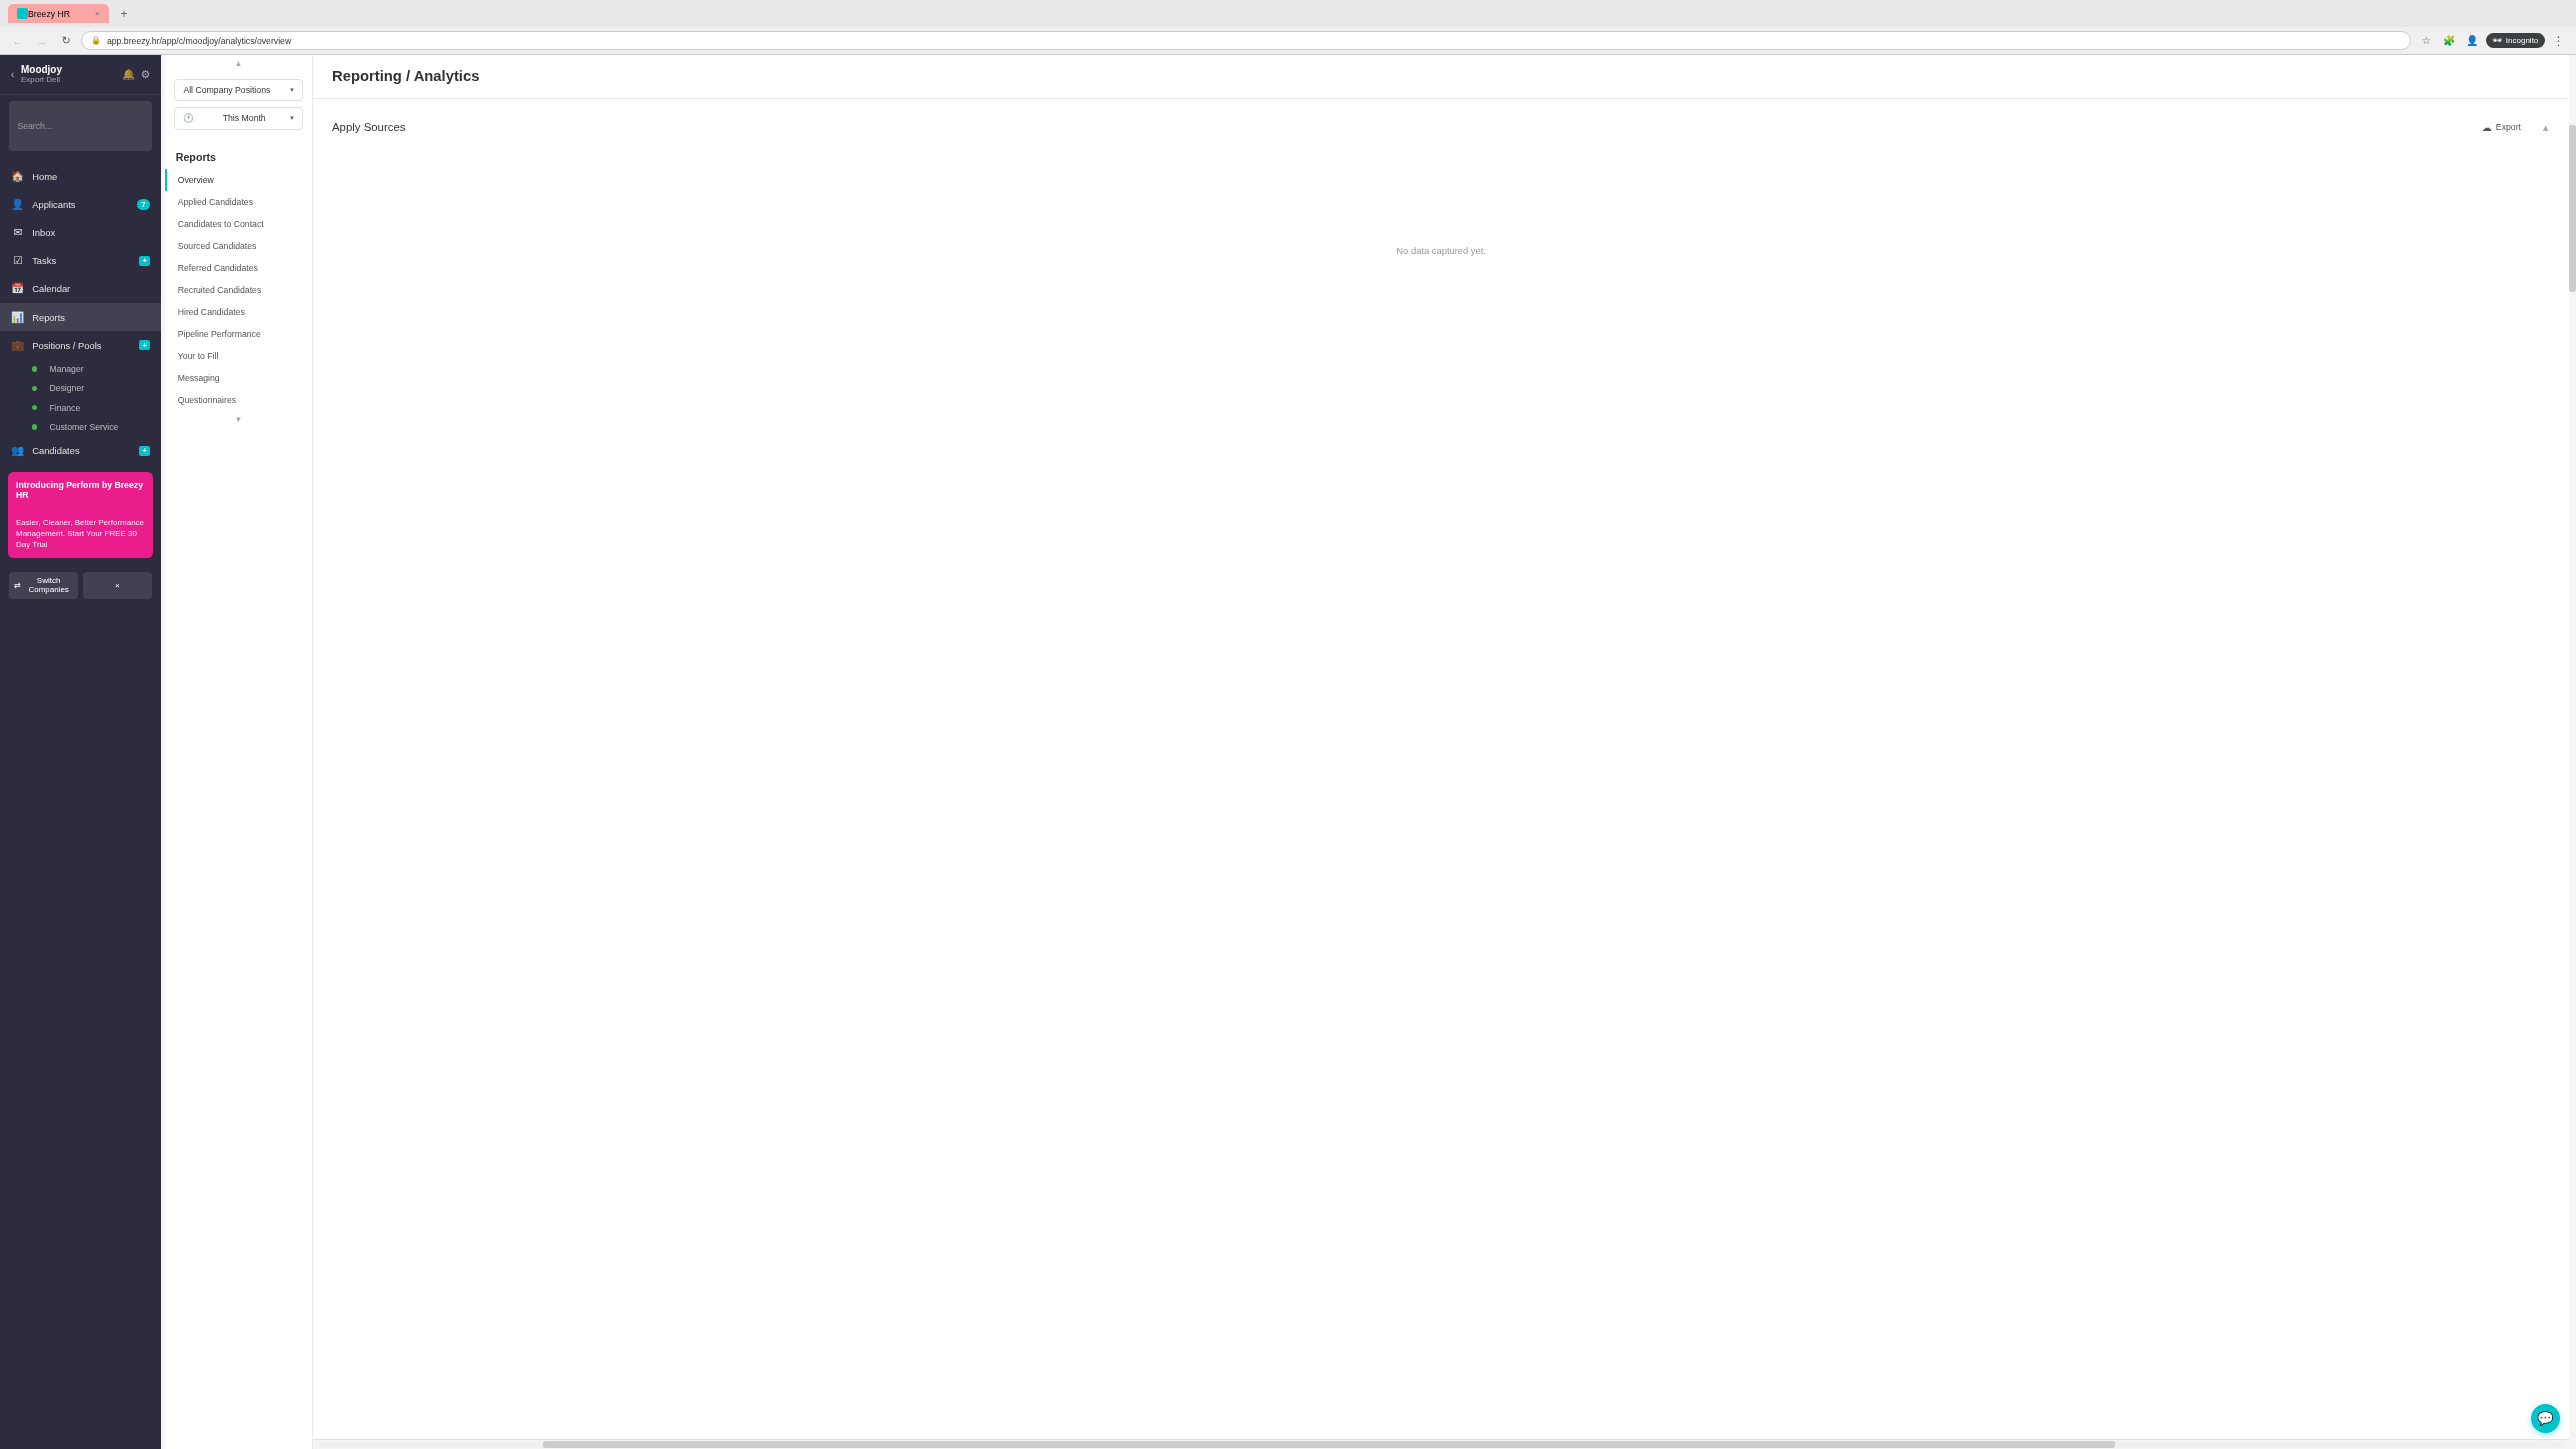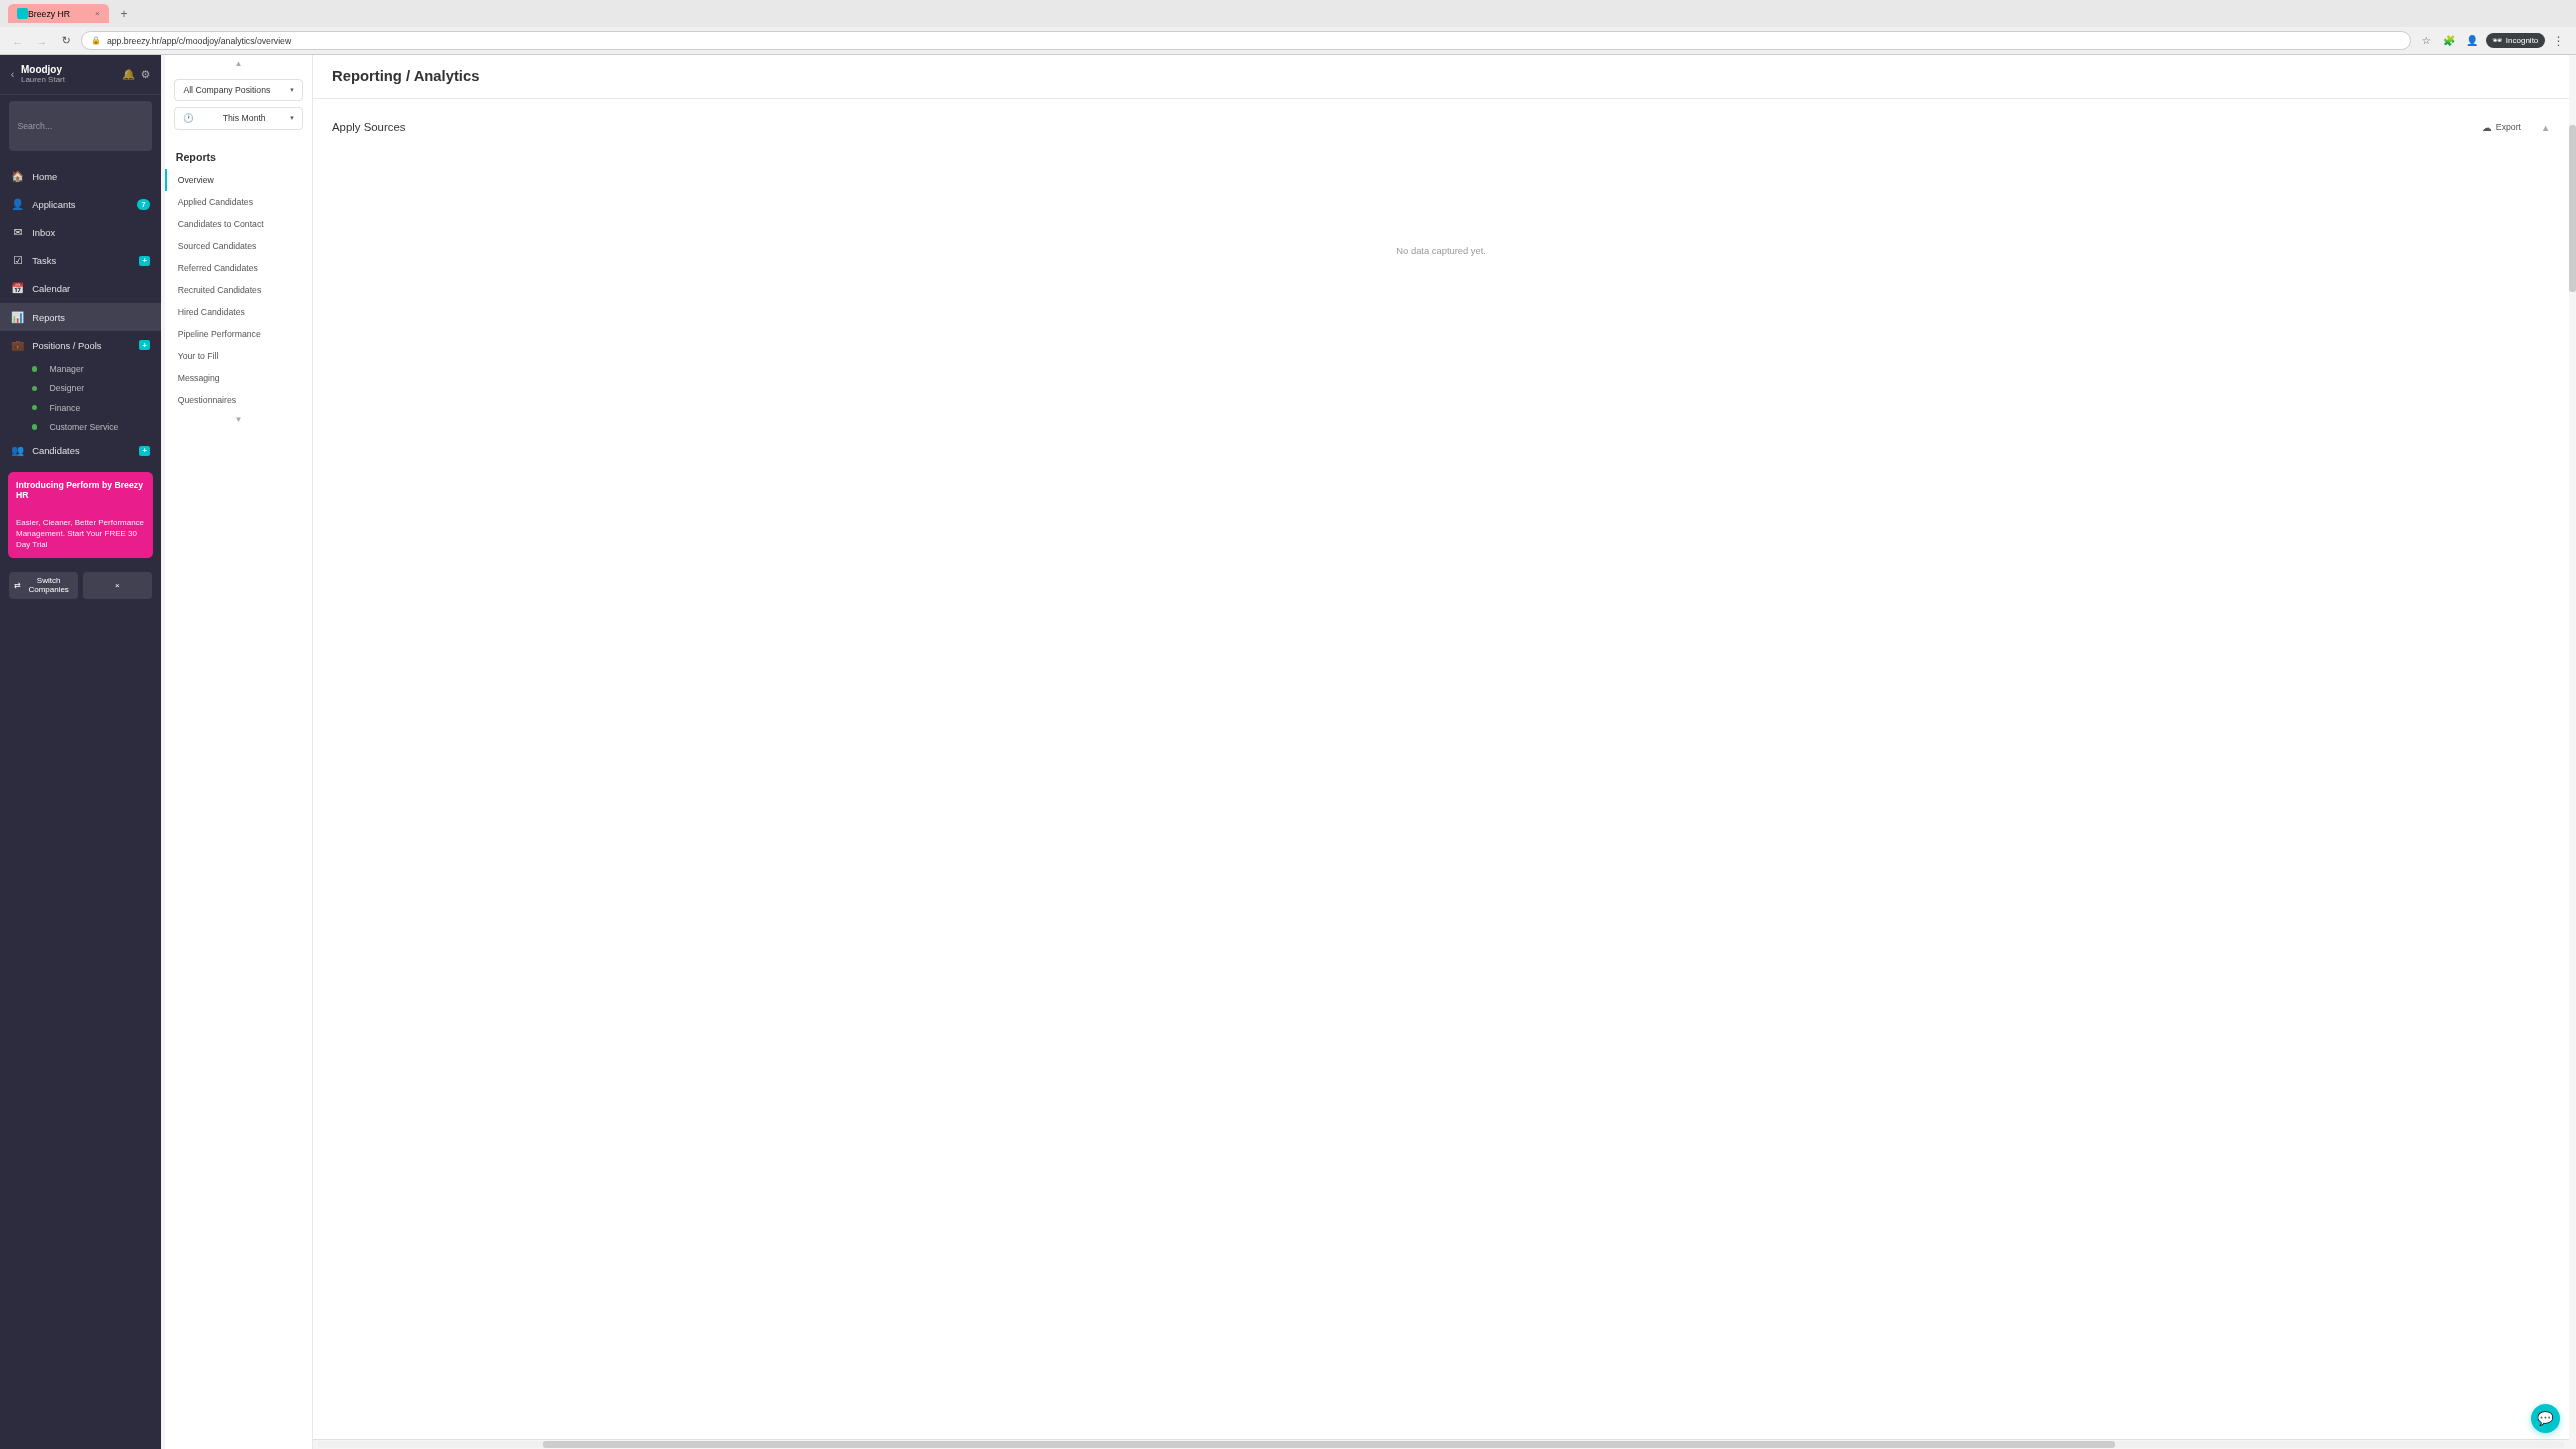--- a/index.html
+++ b/index.html
@@ -134,21 +134,21 @@
   </div>
 </div>
 
 <div class="app-container">
 
   <div class="sidebar">
     <div class="sidebar-header">
       <div class="sidebar-back-btn">‹</div>
       <div class="sidebar-brand">
         <div class="sidebar-brand-name">Moodjoy</div>
-        <div class="sidebar-brand-user">Lauren Start</div>
+        <div class="sidebar-brand-user">Export Dell</div>
       </div>
       <div class="sidebar-header-actions">
         <span class="sidebar-header-icon">🔔</span>
         <span class="sidebar-header-icon">⚙</span>
       </div>
     </div>
 
     <div class="sidebar-search">
       <input type="text" placeholder="Search..." style="">
     </div>

